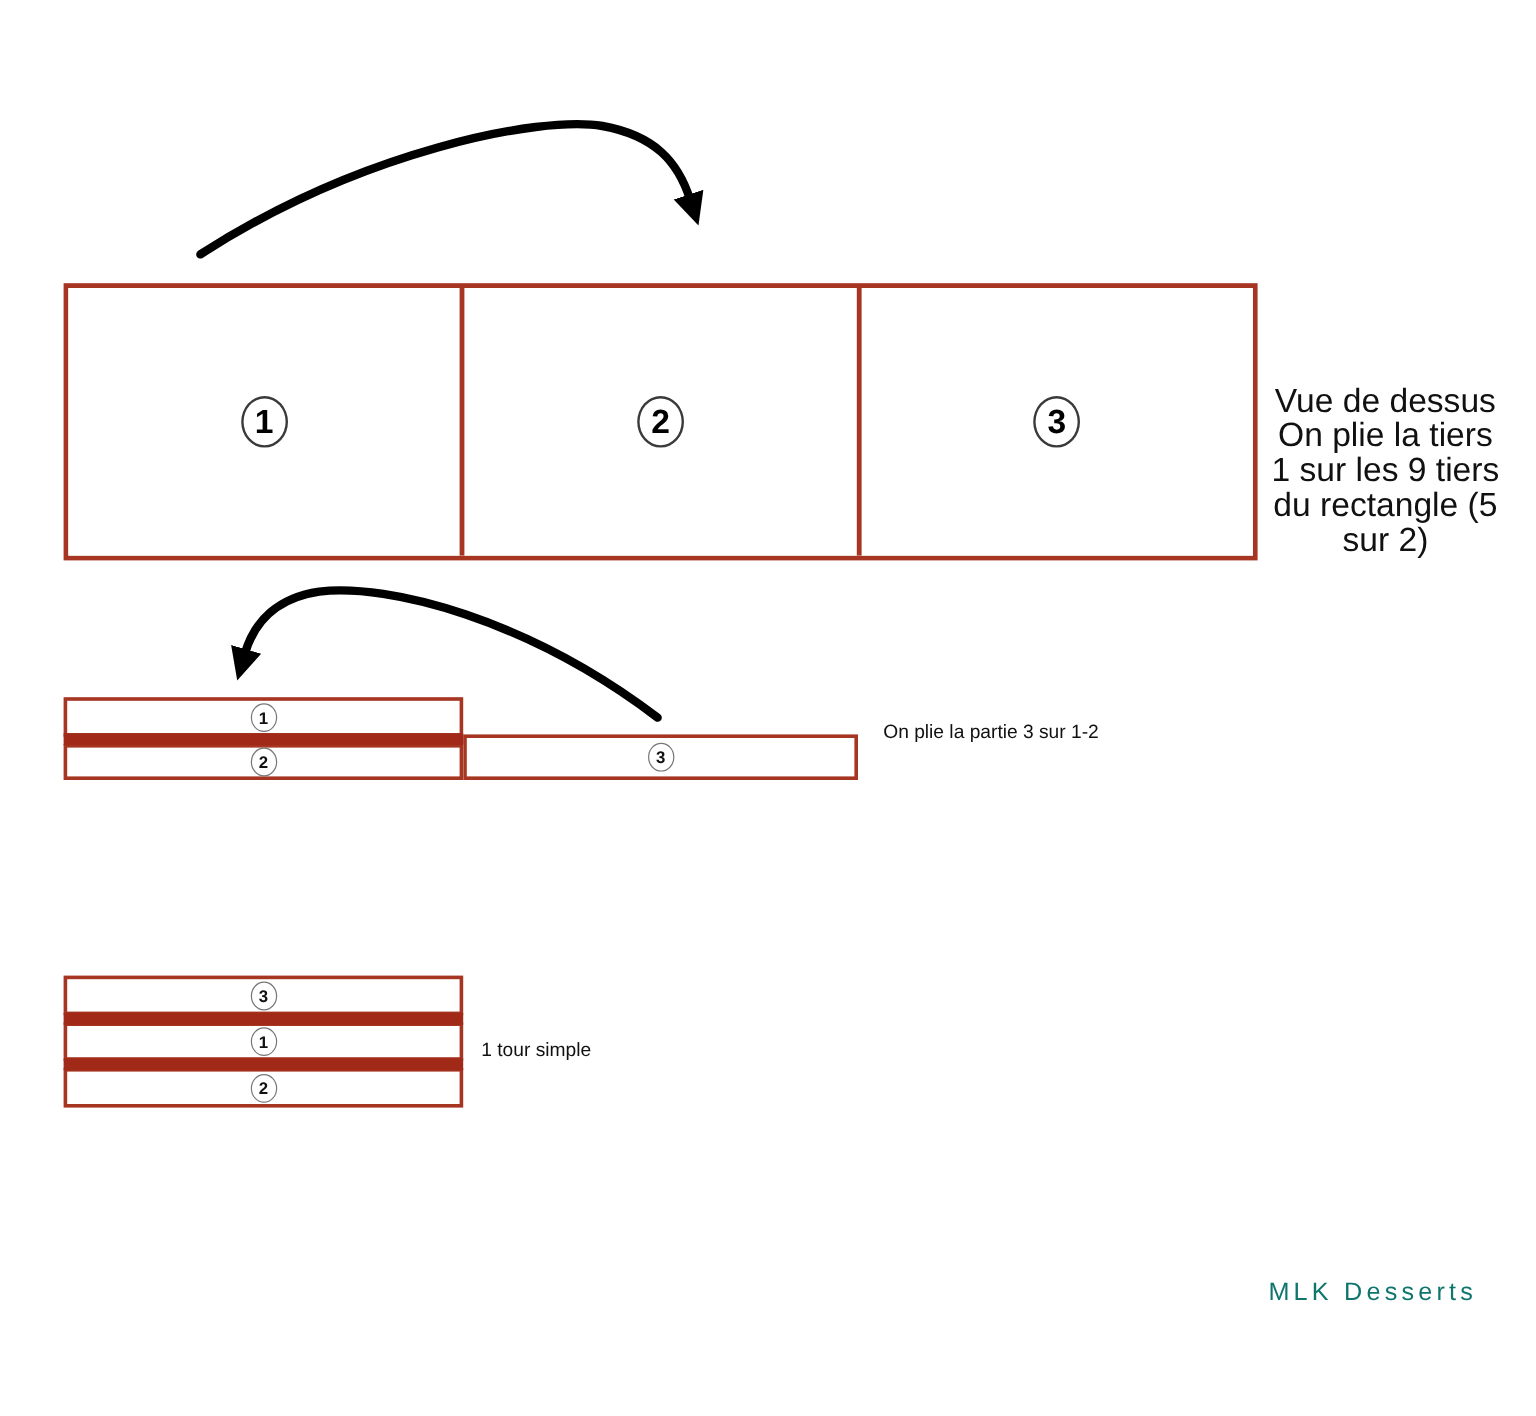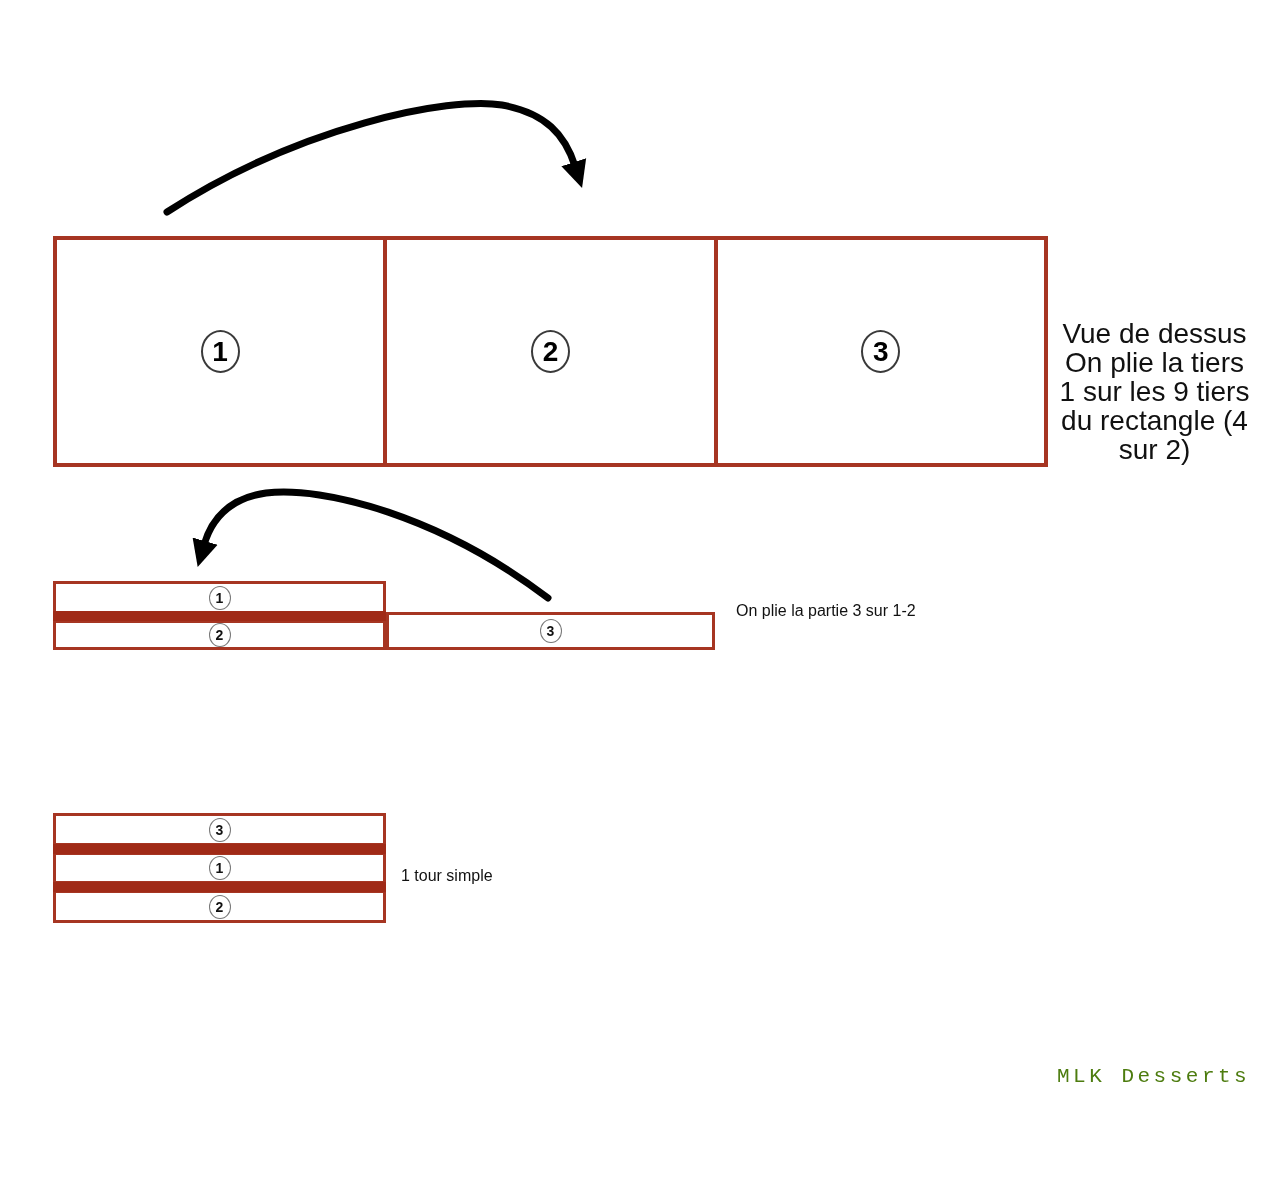--- a/index.html
+++ b/index.html
@@ -43,22 +43,22 @@
   }
   .band{position:absolute;background:var(--fold_band);z-index:2;}
   
   .caption{position:absolute;font-size:16px;color:var(--ink);white-space:nowrap;}
   .caption-block{
     position:absolute;left:1052px;top:301px;width:205px;
     text-align:center;font-size:28px;line-height:29px;color:var(--ink);margin-top:18px;
   }
   .watermark{
     position:absolute;left:1057px;top:1065px;
-    font-family:Liberation Mono, monospace;
-    font-size:21px;letter-spacing:3.5px;color:#4d7c0f;white-space:nowrap;
+    font-family:Liberation Sans, sans-serif;
+    font-size:21px;letter-spacing:3.5px;color:#0f766e;white-space:nowrap;
   }
   
   .arrow-layer{position:absolute;left:0;top:0;width:1280px;height:1180px;pointer-events:none;}
   .arrow-path{stroke:var(--arrow);stroke-width:7;fill:none;stroke-linecap:round;}
   .arrow-head{fill:var(--arrow);}
 </style>
 </head>
 <body>
 
 <div class="page">
@@ -86,21 +86,21 @@
     </div>
     <div class="big-cell">
       <span class="badge-big">3</span>
     </div>
   </div>
 
   <div class="caption-block">
     <div>Vue de dessus</div>
     <div>On plie la tiers</div>
     <div>1 sur les 9 tiers</div>
-    <div>du rectangle (4</div>
+    <div>du rectangle (5</div>
     <div>sur 2)</div>
   </div>
 
   <div class="bar" style="left:53px;top:581px;width:333px;height:33px;">
     <span class="badge-small">1</span>
   </div>
   <div class="bar" style="left:386px;top:612px;width:329px;height:38px;">
     <span class="badge-small">3</span>
   </div>
   <div class="bar" style="left:53px;top:620px;width:333px;height:30px;">

